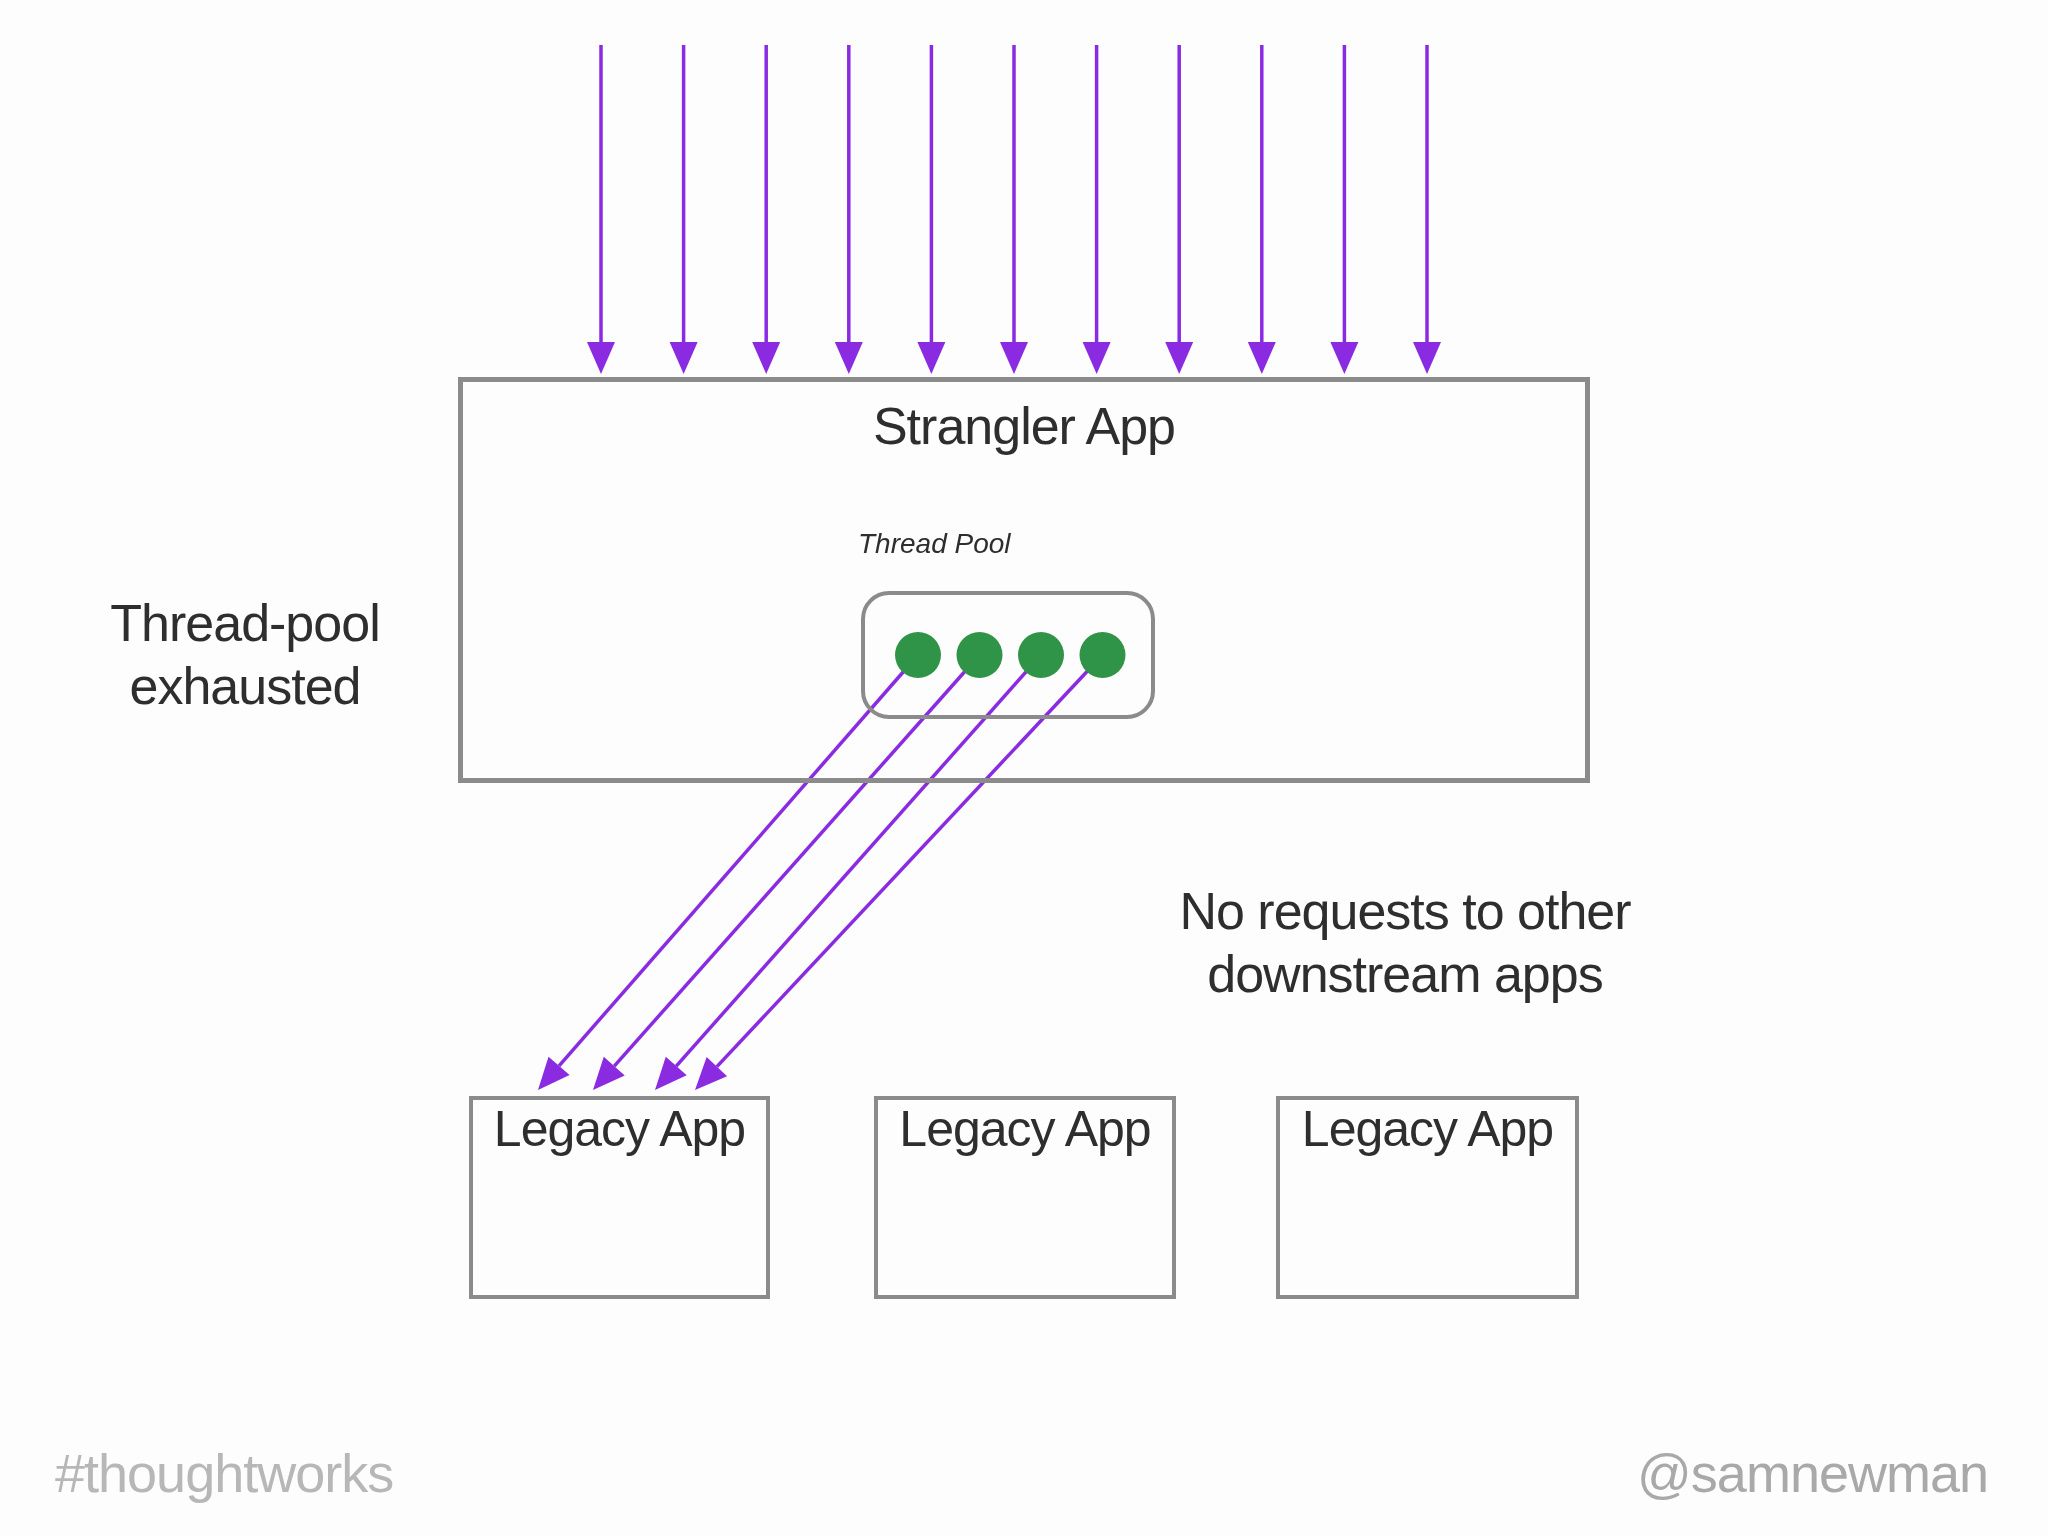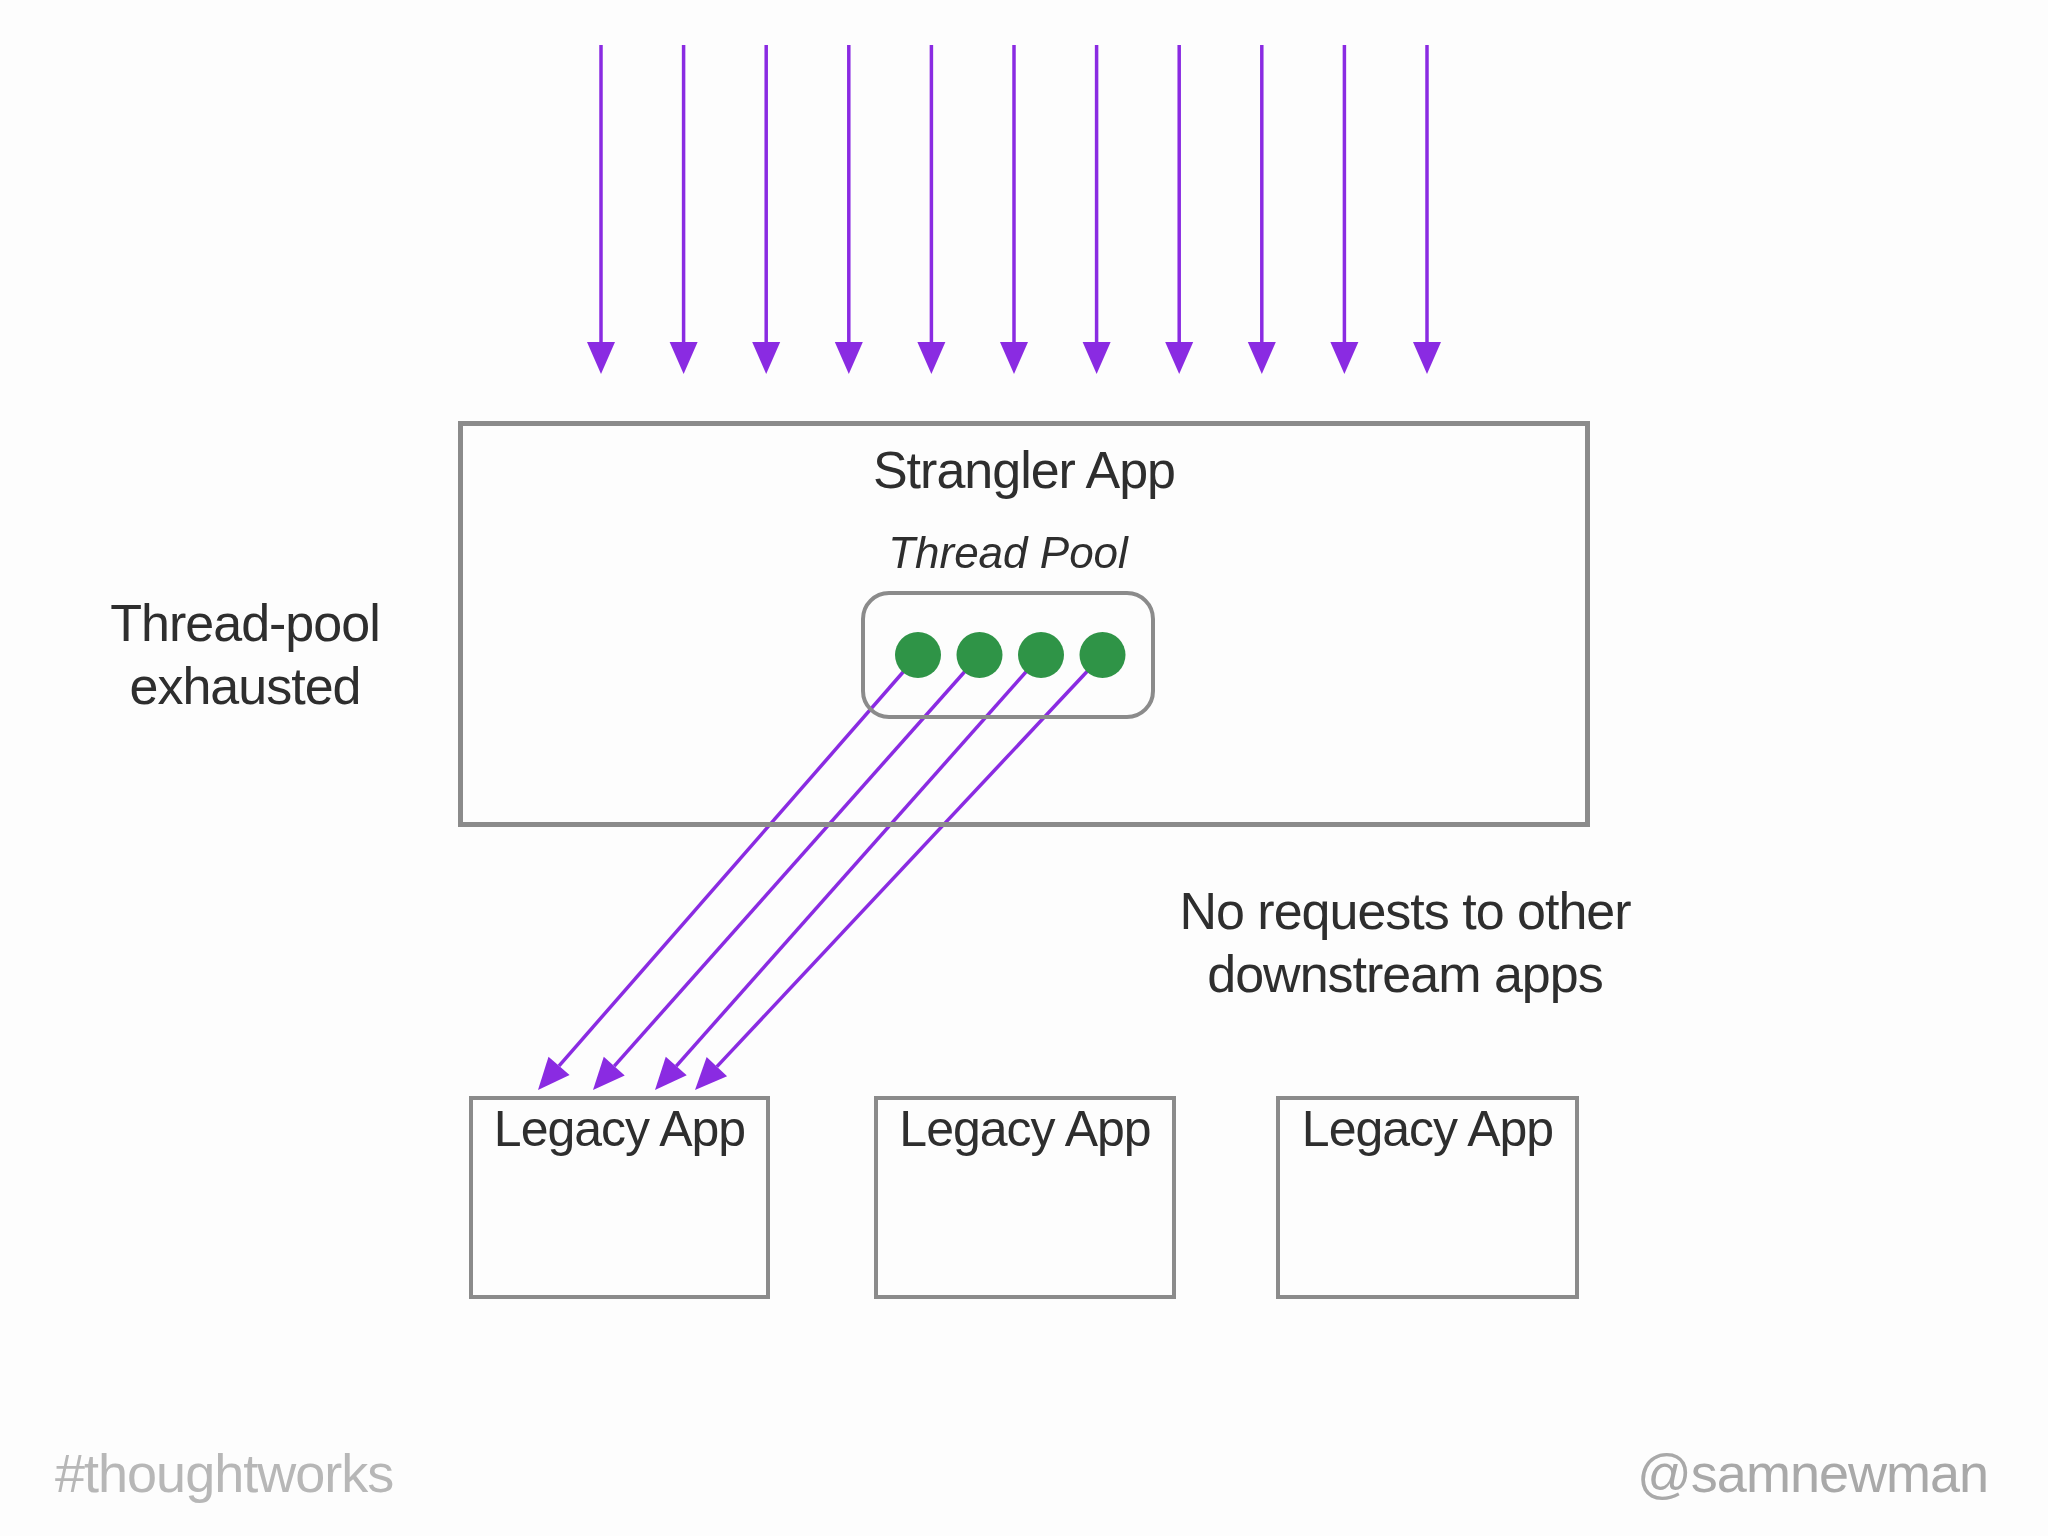--- a/index.html
+++ b/index.html
@@ -26,35 +26,34 @@
   .box {
     position: absolute;
     border: 5px solid #8b8b8b;
     background: transparent;
     box-sizing: border-box;
   }
   .strangler-box {
     left: 458px; top: 377px;
     width: 1132px; height: 406px;
     text-align: center;
-    margin-top: 44px;
   }
   .strangler-title {
     display: inline-block;
     margin-top: 14px;
     font-size: 52px;
     letter-spacing: -1px;
   }
   .threadpool-label {
     position: absolute;
     left: 858px; top: 528px;
     width: 300px;
-    text-align: center;
+    text-align: left;
     font-style: italic;
-    font-size: 44px;
+    font-size: 28px;
   }
   .legacy-box {
     position: absolute;
     top: 1096px;
     height: 203px;
     border: 4px solid #8b8b8b;
     box-sizing: border-box;
     display: flex;
     align-items: flex-start;
     justify-content: center;

